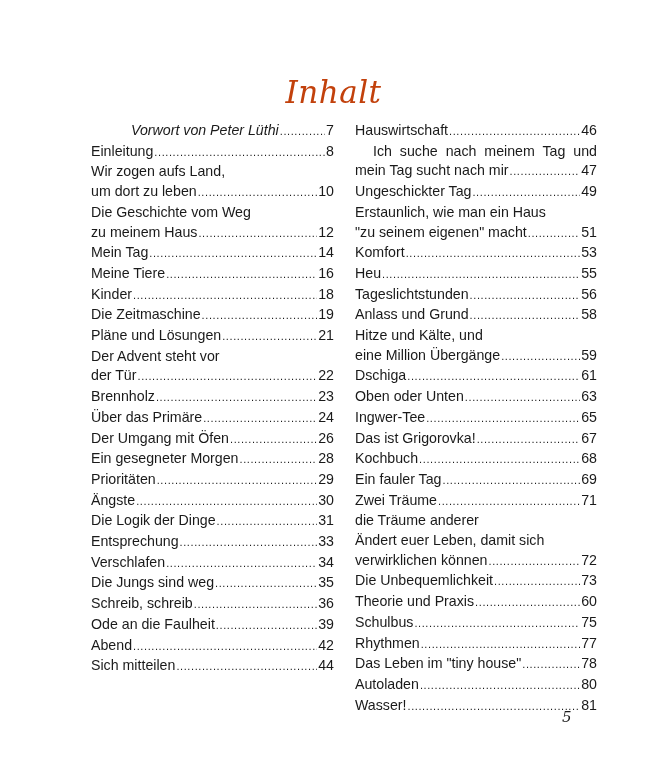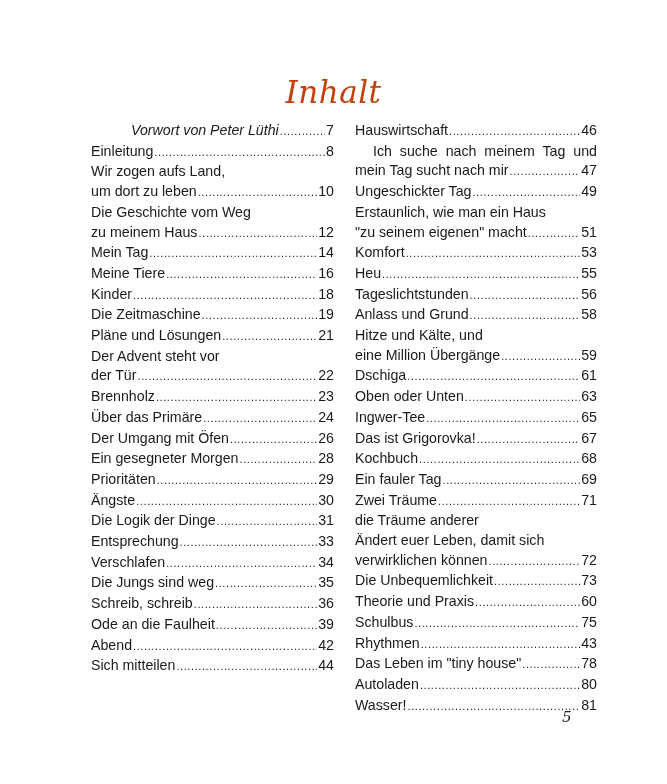--- a/index.html
+++ b/index.html
@@ -355,21 +355,21 @@
       <div class="line">
         <span class="t">Schulbus</span>
         <span class="dots"></span>
         <span class="p">75</span>
       </div>
     </div>
     <div class="entry">
       <div class="line">
         <span class="t">Rhythmen</span>
         <span class="dots"></span>
-        <span class="p">43</span>
+        <span class="p">77</span>
       </div>
     </div>
     <div class="entry">
       <div class="line">
         <span class="t">Das Leben im "tiny house"</span>
         <span class="dots"></span>
         <span class="p">78</span>
       </div>
     </div>
     <div class="entry">

